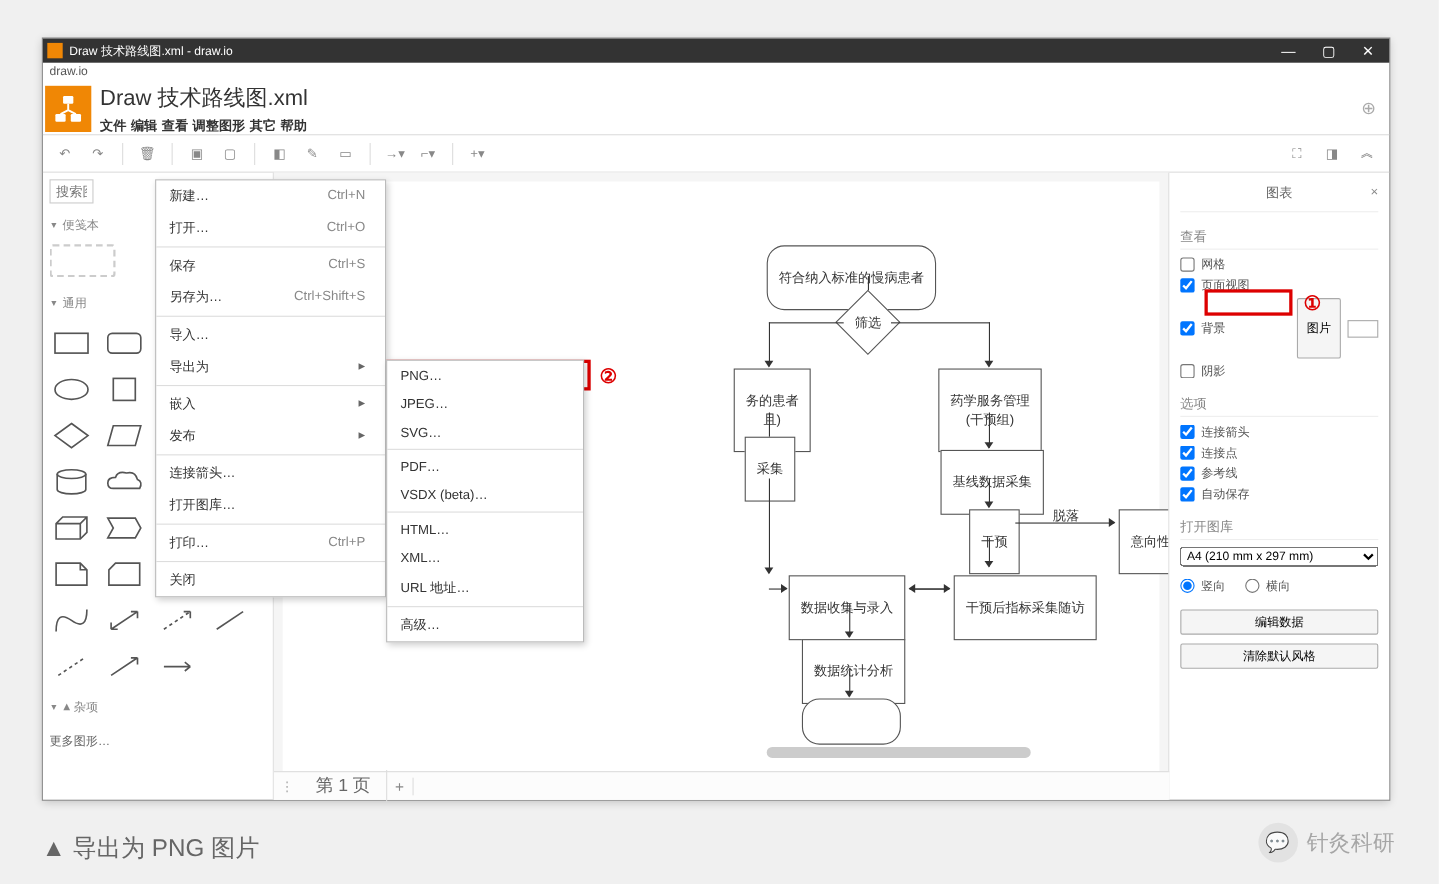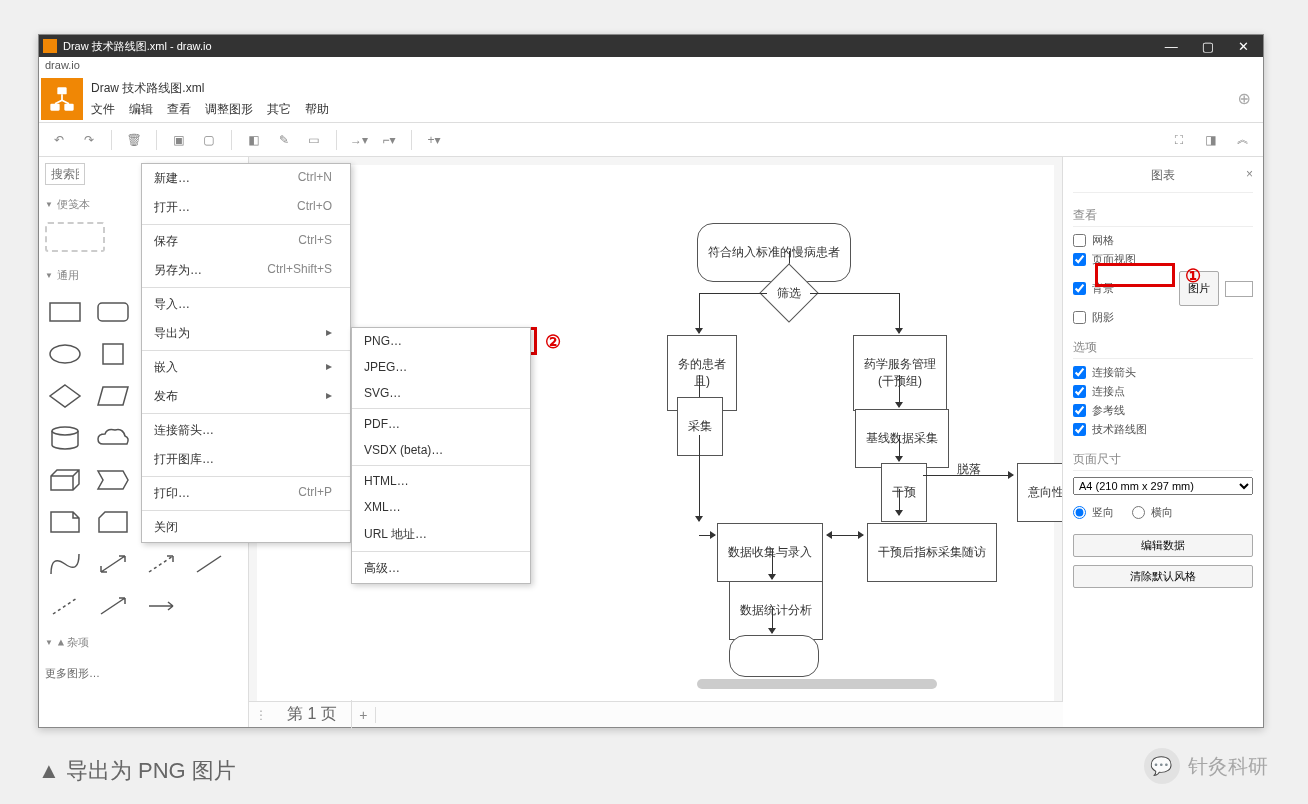--- a/index.html
+++ b/index.html
@@ -6,22 +6,22 @@
 body { background: #f0f0f0; font-size: 12px; color: #333; width: 1308px; height: 804px; overflow: hidden; position: relative; }
 .outer { position: absolute; left: 38px; top: 34px; width: 1226px; height: 694px; background: #fff; border: 1px solid #888; box-shadow: 0 2px 8px rgba(0,0,0,0.2); }
 .titlebar { height: 22px; background: #333; color: #fff; display: flex; align-items: center; padding: 0 4px; font-size: 11px; }
 .titlebar .winicons { margin-left: auto; display: flex; gap: 24px; padding-right: 10px; }
 .titlebar .winicons span { cursor: pointer; font-size: 13px; }
 .drawio-label { height: 18px; padding: 2px 6px; font-size: 11px; color: #555; }
 .header { height: 48px; display: flex; align-items: center; border-bottom: 1px solid #ddd; }
 .logo { width: 42px; height: 42px; background: #f08705; margin-left: 2px; display: flex; align-items: center; justify-content: center; color: #fff; }
 .logo svg { width: 28px; height: 28px; }
 .header-text { margin-left: 8px; }
-.header-text .filename { font-size: 12px; font-weight: 400; }
-.menubar { display: flex; gap: 14px; margin-top: 4px; font-size: 12px; }
+.header-text .filename { font-size: 20px; font-weight: 400; }
+.menubar { display: flex; gap: 4px; margin-top: 4px; font-size: 12px; font-weight: bold; }
 .menubar span { cursor: pointer; }
 .globe { margin-left: auto; margin-right: 12px; color: #aaa; font-size: 16px; }
 .toolbar { height: 34px; border-bottom: 1px solid #ddd; display: flex; align-items: center; padding: 0 8px; color: #888; gap: 6px; }
 .toolbar .sep { width: 1px; height: 20px; background: #ddd; margin: 0 4px; }
 .toolbar .tb-btn { width: 24px; height: 24px; display: flex; align-items: center; justify-content: center; cursor: pointer; }
 .toolbar-right { margin-left: auto; display: flex; gap: 8px; }
 .main { display: flex; height: 570px; }
 .sidebar-left { width: 210px; border-right: 1px solid #ddd; display: flex; flex-direction: column; padding: 6px; }
 .search-box { border: 1px solid #ccc; padding: 3px 5px; font-size: 12px; width: 40px; color: #aaa; }
 .section-head { color: #888; font-size: 11px; margin: 12px 0 6px; display: flex; align-items: center; }
@@ -56,21 +56,21 @@
 .rb2 { left: 1056px; top: 228px; width: 80px; height: 24px; }
 .circle-num { position: absolute; color: #d00; font-size: 18px; font-weight: bold; }
 .cn1 { left: 1146px; top: 230px; }
 .cn2 { left: 506px; top: 296px; }
 .panel-right { width: 200px; padding: 10px; font-size: 12px; }
 .panel-right .tab-head { text-align: center; color: #666; padding-bottom: 8px; border-bottom: 1px solid #eee; position: relative; }
 .panel-right .tab-head .close-x { position: absolute; right: 0; top: 0; color: #888; cursor: pointer; }
 .panel-right .sec-title { color: #888; margin: 14px 0 6px; border-bottom: 1px solid #eee; padding-bottom: 2px; }
 .panel-right label { display: flex; align-items: center; gap: 6px; margin: 4px 0; color: #555; font-size: 11px; }
 .panel-right input[type=checkbox] { margin: 0; }
-.panel-right .btn-sq { border: 1px solid #aaa; padding: 9px 8px; font-size: 11px; background: #f5f5f5; cursor: pointer; border-radius: 2px; }
+.panel-right .btn-sq { border: 1px solid #aaa; padding: 19px 8px; font-size: 11px; background: #f5f5f5; cursor: pointer; border-radius: 2px; }
 .panel-right .color-swatch { width: 28px; height: 16px; border: 1px solid #aaa; background: #fff; display: inline-block; }
 .panel-right select { width: 100%; font-size: 11px; padding: 1px; }
 .panel-right .radio-row { display: flex; gap: 18px; margin: 6px 0; }
 .panel-right .full-btn { width: 100%; border: 1px solid #aaa; background: #f5f5f5; padding: 3px; margin: 4px 0; font-size: 11px; cursor: pointer; border-radius: 2px; }
 .footer-tabs { position: absolute; bottom: 0; left: 210px; right: 200px; height: 26px; border-top: 1px solid #ddd; display: flex; align-items: center; background: #fcfcfc; }
 .footer-tabs .ft-grip { width: 24px; text-align: center; color: #aaa; }
 .footer-tabs .ft-tab { padding: 4px 14px; border-right: 1px solid #ddd; font-size: 16px; color: #666; cursor: pointer; }
 .footer-tabs .ft-add { width: 24px; text-align: center; color: #888; cursor: pointer; font-size: 14px; border-right: 1px solid #ddd; }
 .caption { position: absolute; left: 38px; top: 756px; font-size: 22px; color: #666; }
 .wechat-badge { position: absolute; right: 40px; bottom: 20px; display: flex; align-items: center; gap: 8px; color: #888; font-size: 20px; opacity: 0.7; }
@@ -393,23 +393,23 @@
       <label>
           <input type="checkbox" checked="" style=""> 
           <span>连接点</span>
         </label>
       <label>
           <input type="checkbox" checked="" style=""> 
           <span>参考线</span>
         </label>
       <label>
           <input type="checkbox" checked="" style=""> 
-          <span>技术路线图</span>
-        </label>
-      <div class="sec-title">页面尺寸</div>
+          <span>自动保存</span>
+        </label>
+      <div class="sec-title">打开图库</div>
       <select><option>A4 (210 mm x 297 mm)</option></select>
       <div class="radio-row">
         <label>
             <input type="radio" name="o" checked="" style=""> 
             <span>竖向</span>
           </label>
         <label>
             <input type="radio" name="o" style=""> 
             <span>横向</span>
           </label>

